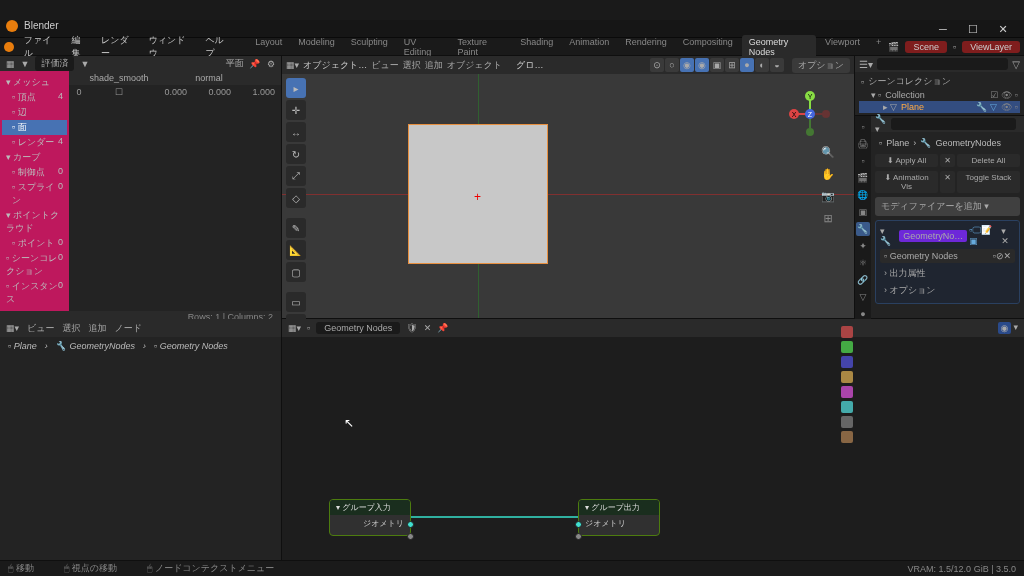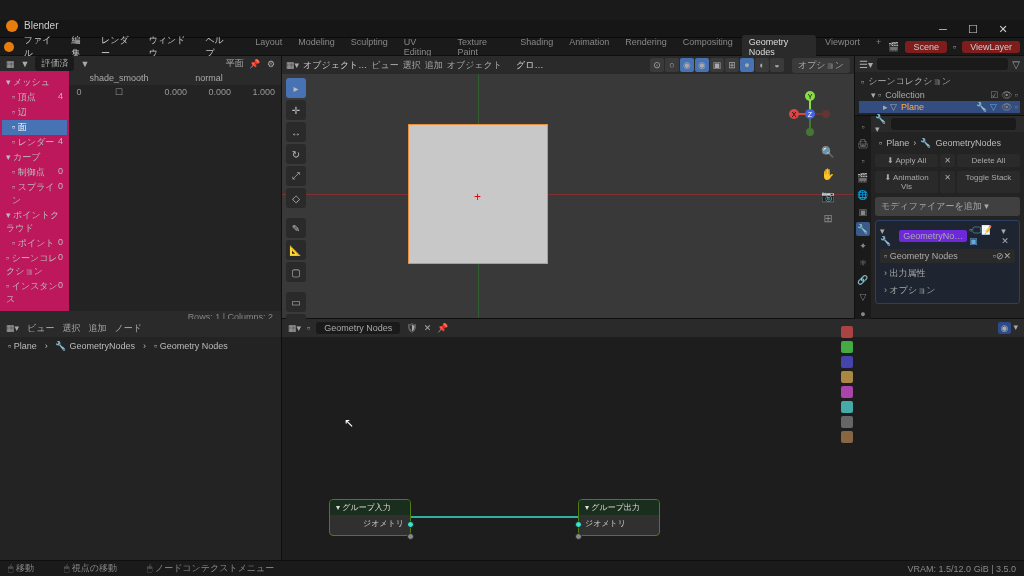--- a/index.html
+++ b/index.html
@@ -75,21 +75,21 @@
 .mod-btn { flex: 1; background: #2a2a2a; padding: 2px 4px; text-align: center; border-radius: 2px; font-size: 8px; }
 .mod-add { background: #404040; padding: 3px 6px; border-radius: 3px; margin: 4px 0; }
 .mod-box { border: 1px solid #2a4060; border-radius: 3px; padding: 4px; margin-top: 4px; background: #1f2530; }
 .mod-box-hdr { display: flex; align-items: center; gap: 2px; padding-bottom: 3px; }
 .mod-box-hdr .name { flex: 1; background: #6d28d9; padding: 1px 4px; border-radius: 2px; }
 .mod-sub { background: #2a2a2a; padding: 2px 4px; border-radius: 2px; margin-bottom: 2px; display: flex; justify-content: space-between; }
 .mod-row { padding: 2px 4px; color: #aaa; }
 .bottom { display: flex; height: 262px; border-top: 1px solid #0f0f0f; }
 .bottom-left { width: 282px; background: #232323; border-right: 1px solid #0f0f0f; }
 .bl-hdr { height: 18px; background: #2a2a2a; display: flex; align-items: center; padding: 0 6px; gap: 8px; font-size: 9px; }
-.bl-crumb { padding: 4px 8px; display: flex; gap: 8px; font-size: 9px; color: #bbb; }
+.bl-crumb { padding: 4px 8px; display: flex; gap: 8px; font-size: 9px; color: #bbb; font-style: italic; }
 .node-editor { flex: 1; background: #1d1d1d; position: relative; }
 .ne-hdr { height: 18px; background: #2a2a2a; display: flex; align-items: center; padding: 0 6px; gap: 6px; font-size: 9px; }
 .ne-hdr .name { background: #1a1a1a; padding: 1px 8px; border-radius: 3px; }
 .ne-hdr .right { margin-left: auto; display: flex; gap: 2px; }
 .node { position: absolute; width: 82px; background: #303030; border-radius: 4px; border: 1px solid #4d7c0f; }
 .node-hdr { background: #1a2e1e; color: #ddd; padding: 2px 6px; font-size: 8px; border-radius: 3px 3px 0 0; }
 .node-body { padding: 3px 6px 6px 6px; font-size: 8px; color: #ccc; position: relative; }
 .socket-out { position: absolute; right: -4px; top: 6px; width: 7px; height: 7px; background: #40e0d0; border-radius: 50%; border: 1px solid #222; }
 .socket-in { position: absolute; left: -4px; top: 6px; width: 7px; height: 7px; background: #40e0d0; border-radius: 50%; border: 1px solid #222; }
 .wire { position: absolute; height: 2px; background: #30b0a0; top: 197px; }

